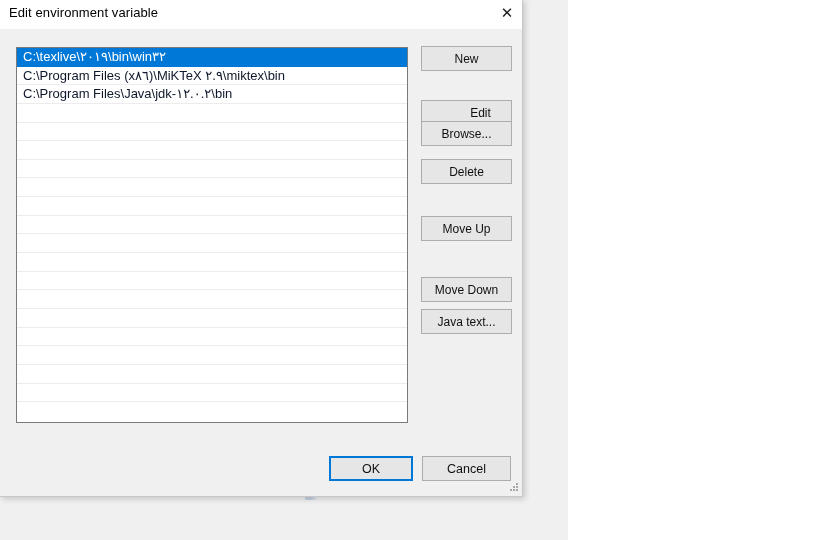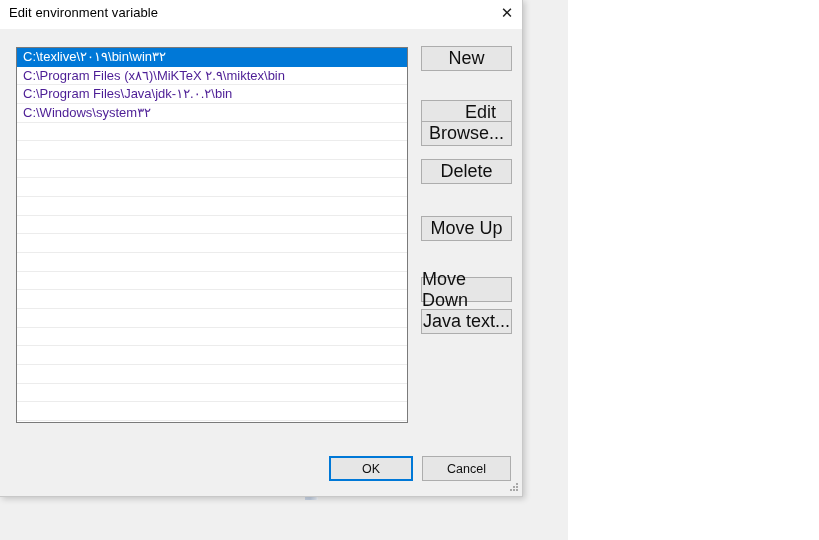--- a/index.html
+++ b/index.html
@@ -179,21 +179,21 @@
     border: 1px solid #7a7a7a;
     box-sizing: border-box;
     overflow: hidden;
   }
   .path-row {
     height: 18.65px;
     line-height: 18.65px;
     border-bottom: 1px solid #ececec;
     padding-left: 6px;
     font-size: 13px;
-    color: #4c1d95;
+    color: #0f172a;
     white-space: nowrap;
     overflow: hidden;
     box-sizing: border-box;
   }
   .path-row.selected {
     background: #0078d7;
     color: #ffffff;
     border-bottom-color: #0078d7;
   }
   .path-row.empty { color: transparent; }
@@ -203,21 +203,21 @@
     position: absolute;
     left: 421px;
     width: 91px;
     height: 25px;
     background: #e6e6e6;
     border: 1px solid #adadad;
     box-sizing: border-box;
     display: flex;
     align-items: center;
     justify-content: center;
-    font-size: 18px;
+    font-size: 12px;
     color: #101010;
   }
   #btn-new       { top: 47px; }
   #btn-edit      { top: 101px; padding-left: 28px; }
   #btn-browse    { top: 122px; }
   #btn-delete    { top: 160px; }
   #btn-moveup    { top: 217px; }
   #btn-movedown  { top: 254px; margin-top: 24px; }
   #btn-edittext  { top: 310px; }
 
@@ -285,21 +285,20 @@
 
   <div id="dlg-titlebar">
     <div id="dlg-title">Edit environment variable</div>
     <div id="dlg-close">✕</div>
   </div>
 
   <div id="path-listbox">
       <div class="path-row selected">C:\texlive\٢٠١٩\bin\win٣٢</div>
       <div class="path-row">C:\Program Files (x٨٦)\MiKTeX ٢.٩\miktex\bin</div>
       <div class="path-row">C:\Program Files\Java\jdk-١٢.٠.٢\bin</div>
-      <div class="path-row">C:\Windows\system٣٢</div>
       <div class="path-row empty">&nbsp;</div>
       <div class="path-row empty">&nbsp;</div>
       <div class="path-row empty">&nbsp;</div>
       <div class="path-row empty">&nbsp;</div>
       <div class="path-row empty">&nbsp;</div>
       <div class="path-row empty">&nbsp;</div>
       <div class="path-row empty">&nbsp;</div>
       <div class="path-row empty">&nbsp;</div>
       <div class="path-row empty">&nbsp;</div>
       <div class="path-row empty">&nbsp;</div>

